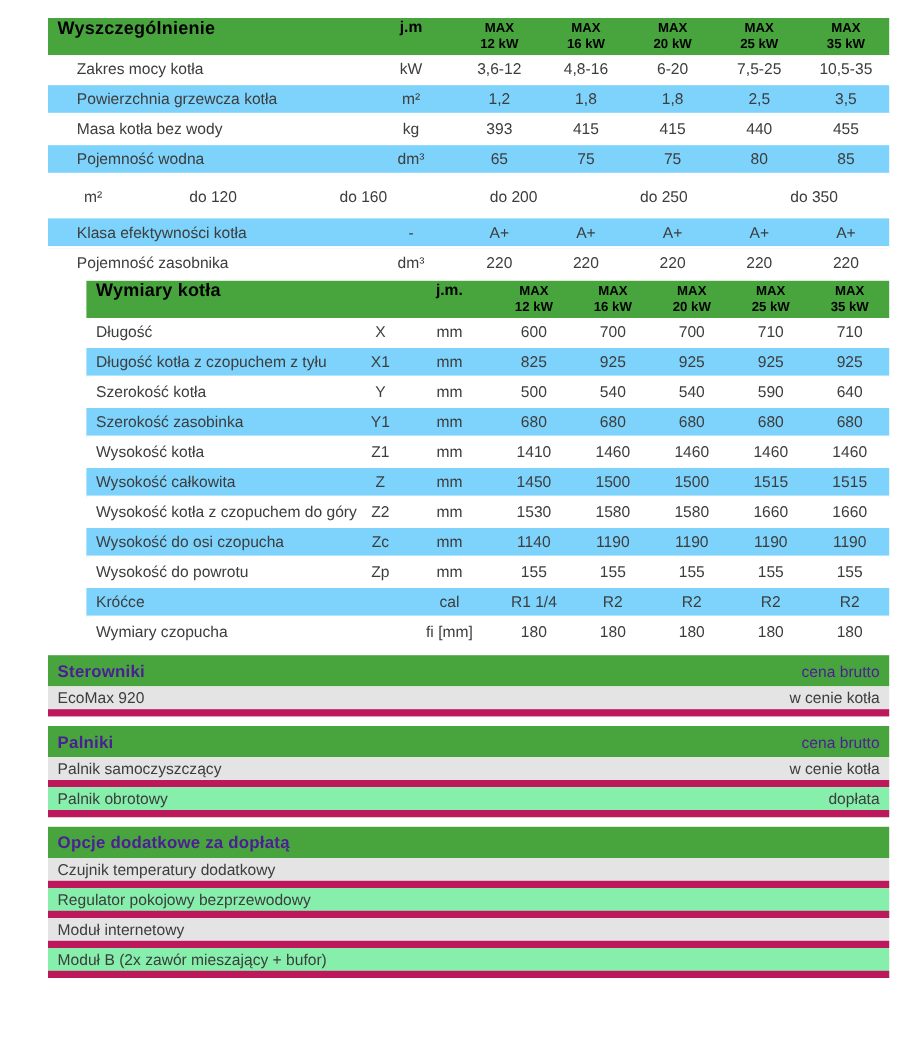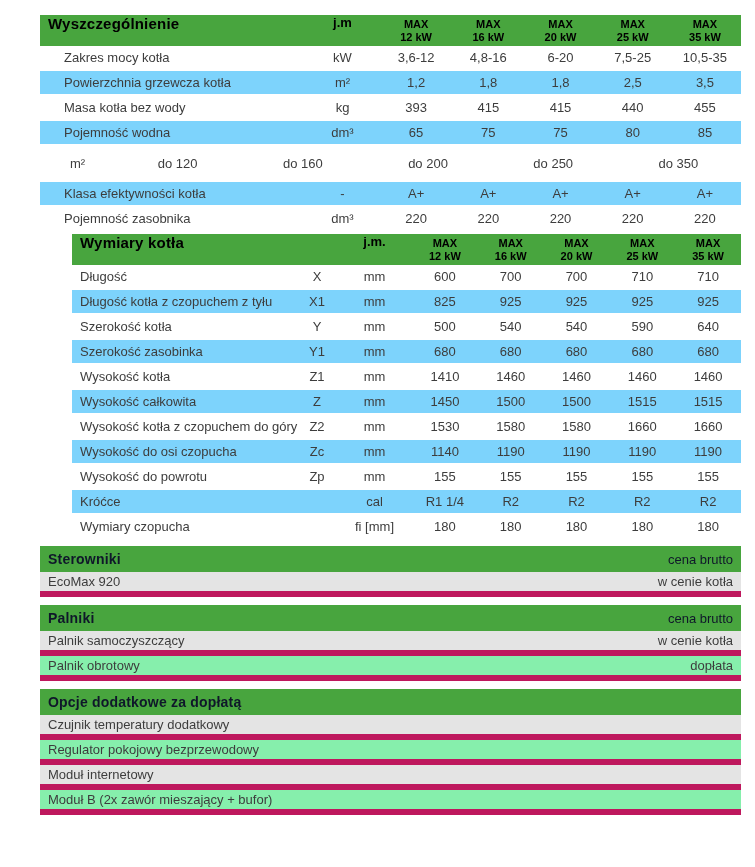--- a/index.html
+++ b/index.html
@@ -39,21 +39,21 @@
   .c-name2 { width:265px; padding-left:8px; white-space:nowrap; }
   .c-name2 .n1, .c-name2 .n2 { display:block; line-height:15px;margin-left:16px; }
   .c-sym   { width:40px; text-align:center; }
   .c-unit  { width:75px; text-align:center; }
   .c-val   { flex:1; text-align:center; }
   .dim { margin-top:2px;margin-left:32px; }
 
   
   .subsection { margin-top:8px; }
   .subhdr {
-    background:#48a53e; color:#0f172a; height:26px;
+    background:#48a53e; color:#4c1d95; height:26px;
     display:flex; align-items:center; justify-content:space-between;
     padding:0 8px;
   }
   .subtitle { font-size:14px; font-weight:bold; letter-spacing:.2px; }
   .subright { font-size:13px; font-weight:normal; }
   .srow {
     display:flex; align-items:center; justify-content:space-between;
     height:25px; padding:0 8px; border-bottom:6px solid #be185d;
     background:#e4e4e4;
   }

